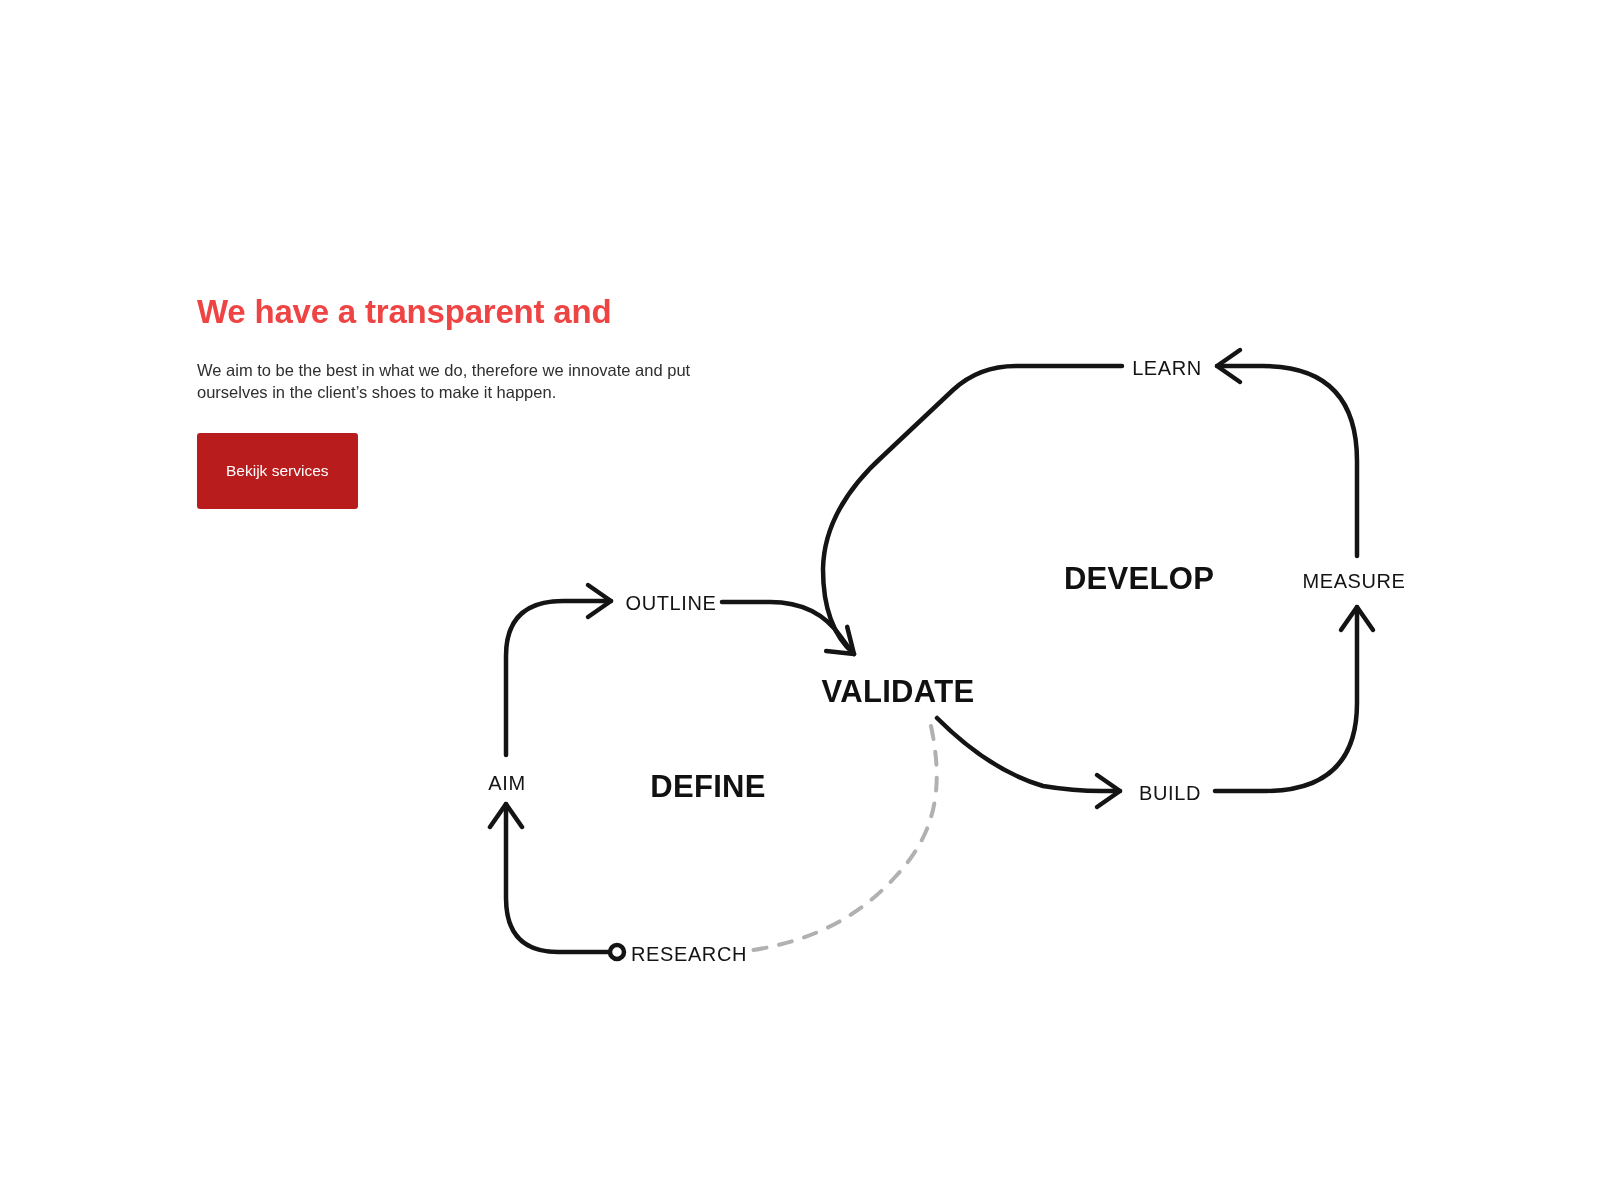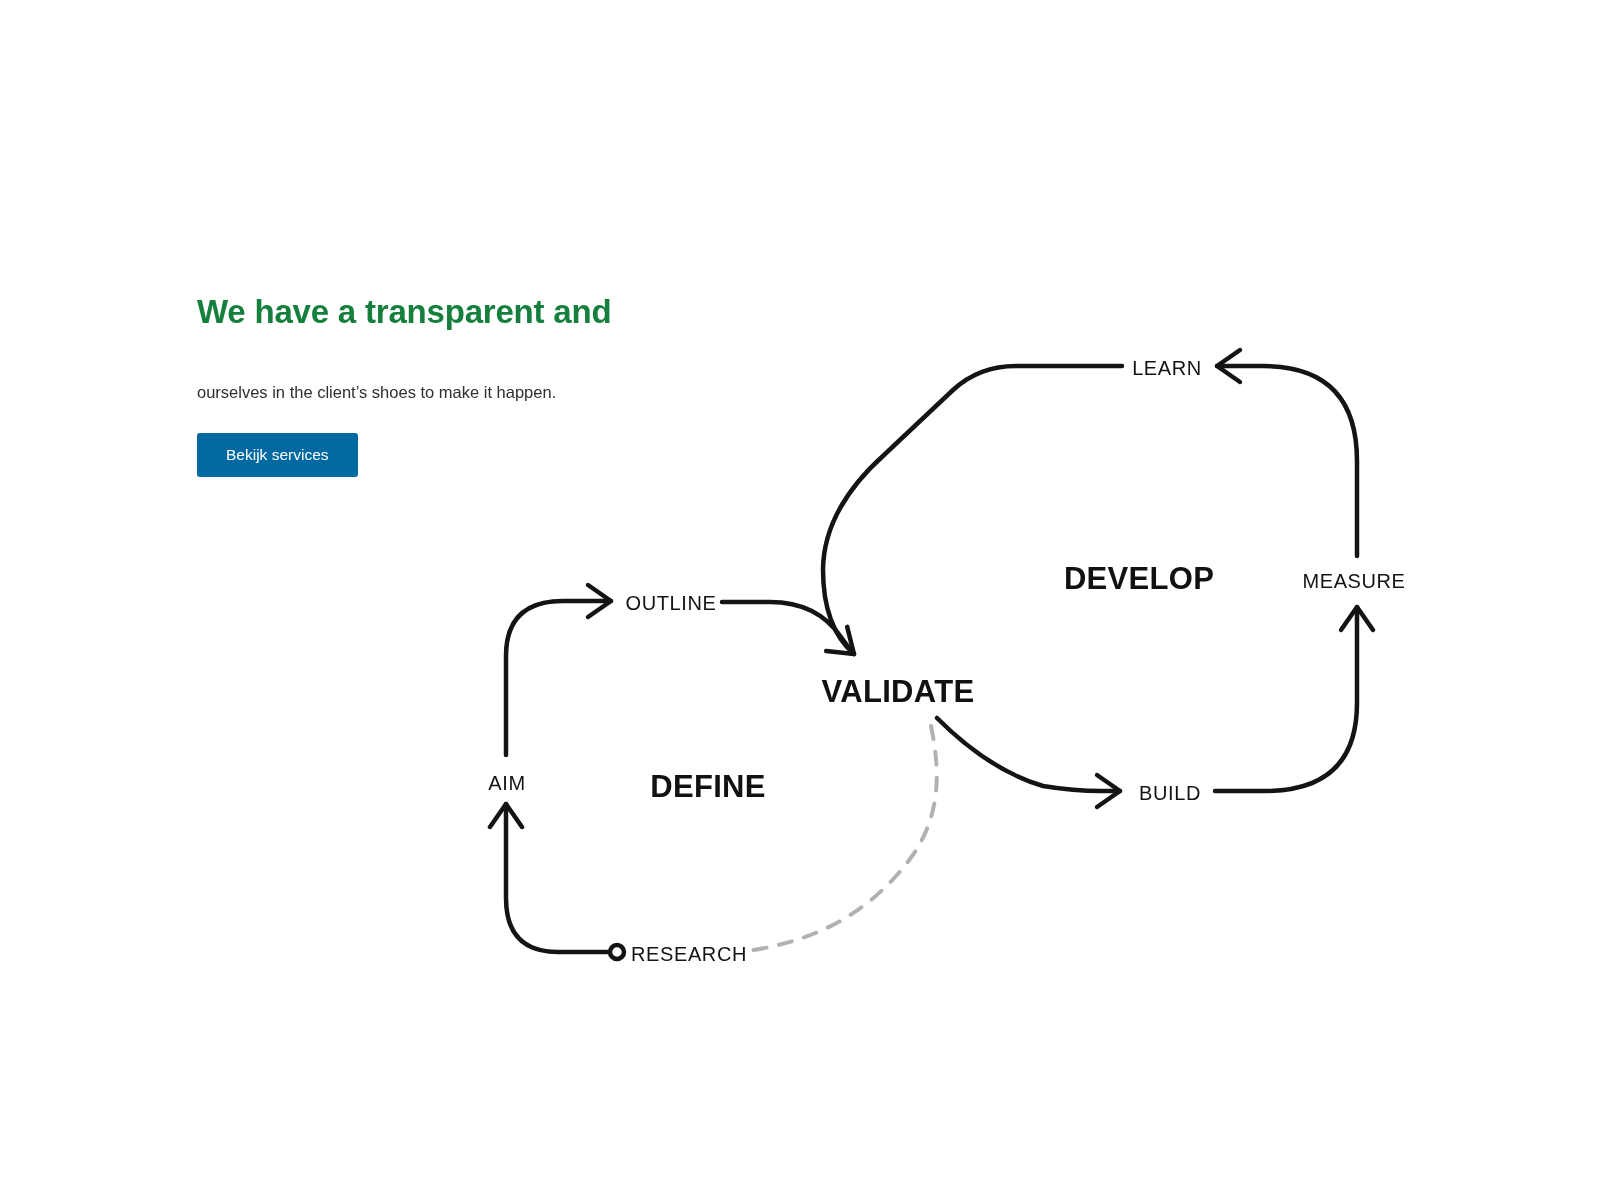--- a/index.html
+++ b/index.html
@@ -6,37 +6,37 @@
   body{font-family:"Liberation Sans",sans-serif;}
   .page{position:relative;width:1600px;height:1200px;background:#ffffff;overflow:hidden;}
 
   .hero{position:absolute;left:197px;top:288px;width:620px;}
   .hero h1{
     margin:0;
     font-size:33px;
     line-height:48px;
     font-weight:700;
     letter-spacing:-0.2px;
-    color:#15803d;
+    color:#ef4444;
   }
   .hero .desc{
     margin:24px 0 0 0;
     font-size:16.5px;
     line-height:21.5px;
     color:#2f2f2f;
   }
   .cta{
     display:inline-block;
     margin-top:30px;
-    background:#0369a1;
+    background:#b91c1c;
     color:#ffffff;
     font-family:"Liberation Sans",sans-serif;
     font-size:15.5px;
     line-height:20px;
-    padding:12px 29px;
+    padding:28px 29px;
     border:none;
     border-radius:3px;
     cursor:pointer;
   }
 
   .diagram-svg{position:absolute;left:0;top:0;}
   .edge{fill:none;stroke:#141414;stroke-width:4.5;stroke-linecap:round;}
   .edge-dashed{
     fill:none;stroke:#b1b1b1;stroke-width:4;stroke-linecap:round;
     stroke-dasharray:13 13;
@@ -46,21 +46,21 @@
   .lbl-small{font-size:20px;font-weight:400;letter-spacing:0.6px;}
   .lbl-big{font-size:31px;font-weight:800;letter-spacing:0.3px;fill:#111111;}
 </style>
 </head>
 <body>
 
 <div class="page">
 
   <section class="hero">
     <h1><span>We have a transparent and</span><br></h1>
-    <p class="desc"><br><span>ourselves in the client’s shoes to make it happen.</span></p>
+    <p class="desc"><span>We aim to be the best in what we do, therefore we innovate and put</span><br><span>ourselves in the client’s shoes to make it happen.</span></p>
     <button class="cta">Bekijk services</button>
   </section>
 
   <svg class="diagram-svg" width="1600" height="1200" viewBox="0 0 1600 1200" xmlns="http://www.w3.org/2000/svg">
     <defs>
       <marker id="chevron" markerWidth="46" markerHeight="46" refX="40" refY="22" orient="auto" markerUnits="userSpaceOnUse">
         <path d="M 17 6 L 40 22 L 17 38" fill="none" stroke="#141414" stroke-width="4.5" stroke-linecap="round" stroke-linejoin="round"></path>
       </marker>
     </defs>
 

